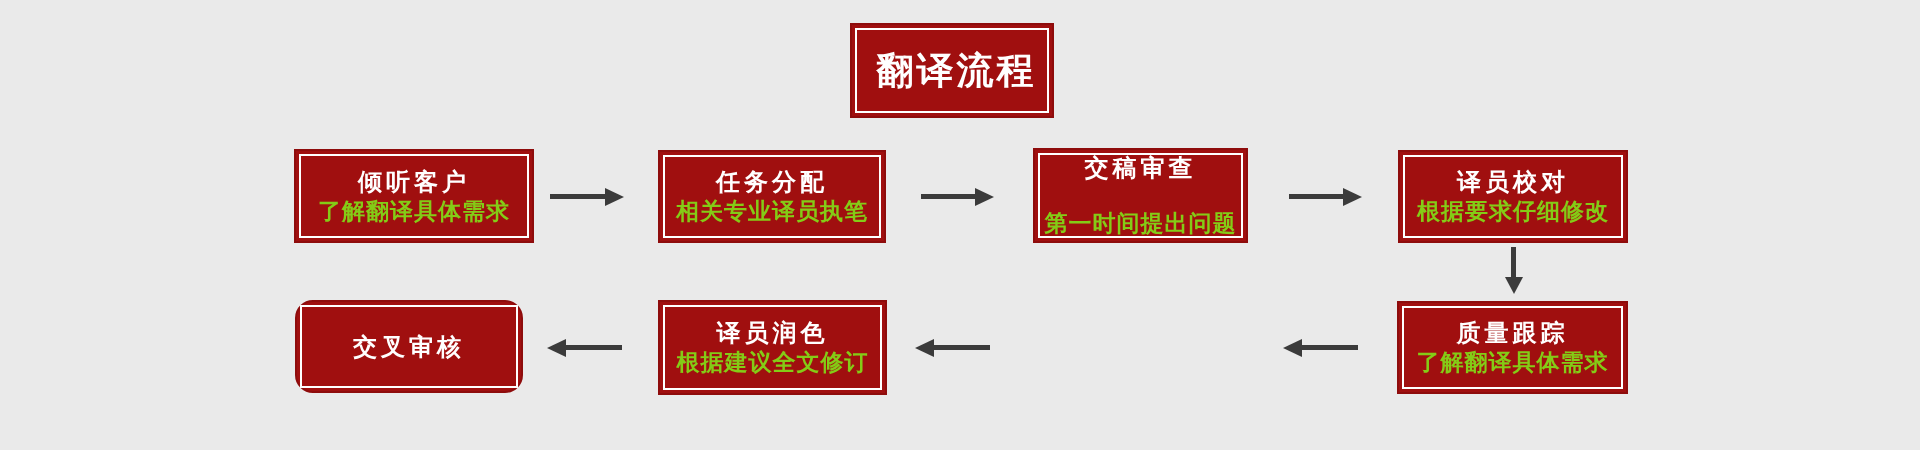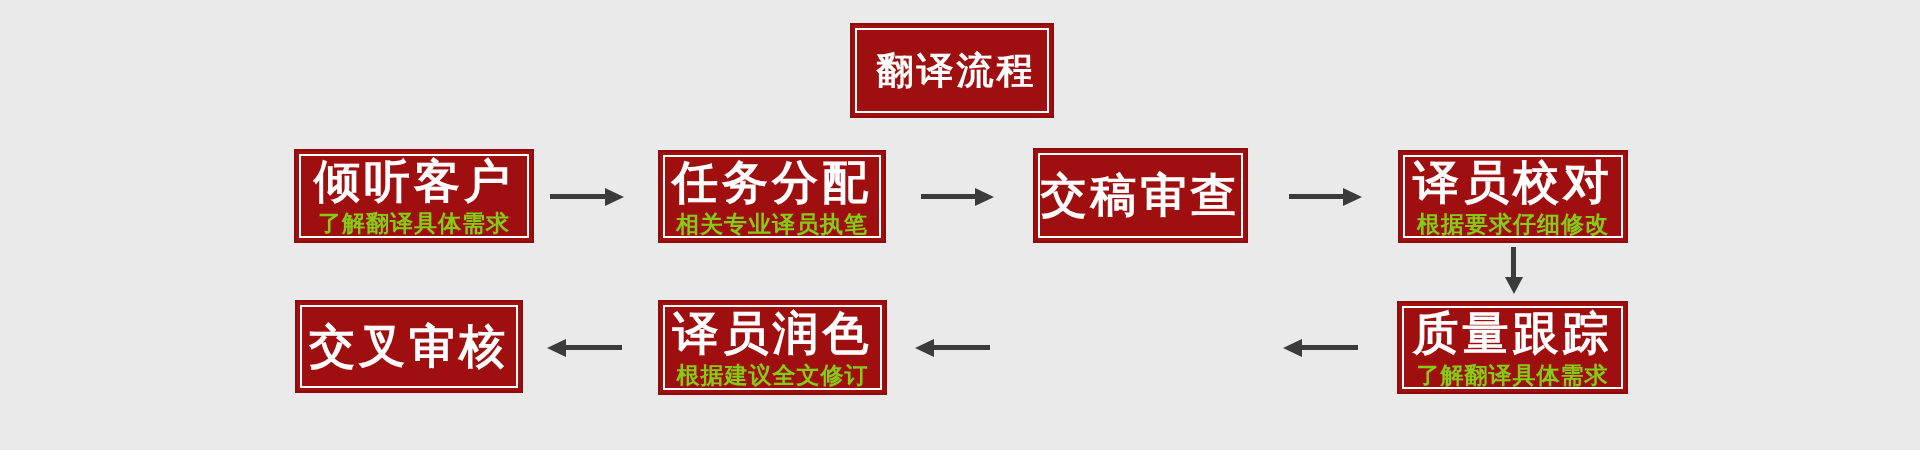--- a/index.html
+++ b/index.html
@@ -29,21 +29,21 @@
   .rbox::before {
     content:"";
     position:absolute;
     inset:3px;
     border:2px solid #ffffff;
     pointer-events:none;
   }
   .rbox .main {
     color:#ffffff;
     font-weight:bold;
-    font-size:46px;
+    font-size:24px;
     line-height:1.15;
     letter-spacing:4px;
     white-space:nowrap;
   }
   .rbox .sub {
     color:#84cc16;
     font-weight:bold;
     font-size:23px;
     line-height:1.15;
     letter-spacing:1px;
@@ -101,21 +101,21 @@
     border-right:9px solid transparent;
   }
   
   .b-listen    { left:294px;  top:149px; width:240px; height:94px; }
   .b-assign    { left:658px;  top:150px; width:228px; height:93px; }
   .b-review    { left:1033px; top:148px; width:215px; height:95px;gap:28px; }
   .b-proofread { left:1398px; top:150px; width:230px; height:93px; }
   .b-quality   { left:1397px; top:301px; width:231px; height:93px; }
   .b-gaps      { left:1033px; top:300px; width:229px; height:95px; }
   .b-polish    { left:658px;  top:300px; width:229px; height:95px; }
-  .b-cross     { left:295px;  top:300px; width:228px; height:93px; }
+  .b-cross     { left:295px;  top:300px; width:228px; height:93px;border-radius:18px; }
 </style>
 </head>
 <body>
 
 <div class="stage">
 
   <div class="titlebox">
     <span class="t">翻译流程</span>
   </div>
 
@@ -128,20 +128,21 @@
 
   <div class="rbox b-assign">
     <span class="main">任务分配</span>
     <span class="sub">相关专业译员执笔</span>
   </div>
 
   <div class="arrow arrow-h arrow-right" style="left:921px; top:194px; width:54px;"></div>
 
   <div class="rbox b-review">
     <span class="main">交稿审查</span>
+    <span class="sub">第一时间提出问题</span>
   </div>
 
   <div class="arrow arrow-h arrow-right" style="left:1289px; top:194px; width:54px;"></div>
 
   <div class="rbox b-proofread">
     <span class="main">译员校对</span>
     <span class="sub">根据要求仔细修改</span>
   </div>
 
   <div class="arrow arrow-v arrow-down" style="left:1511px; top:247px; height:30px;"></div>

